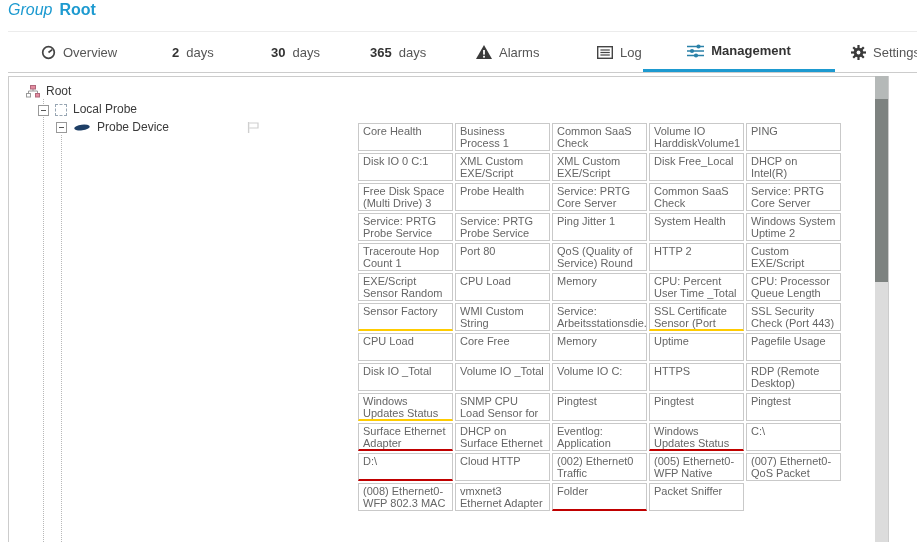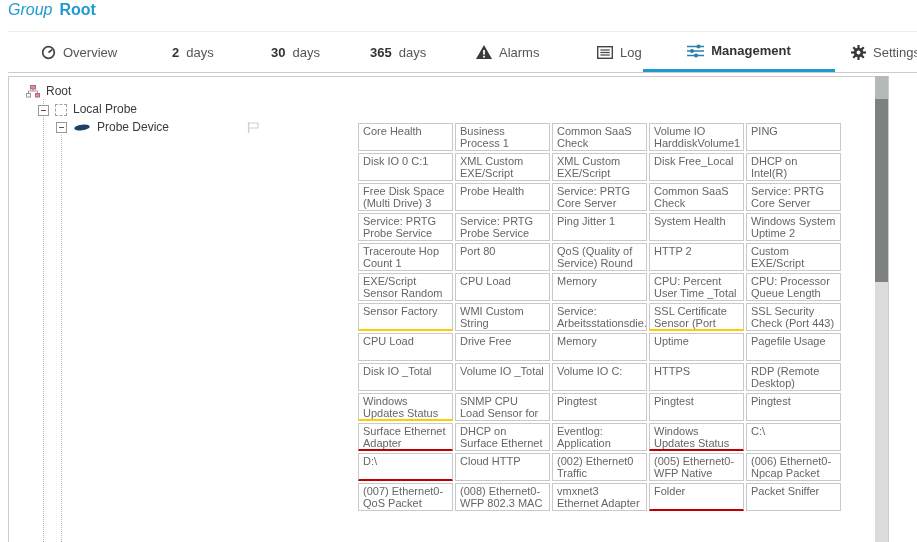--- a/index.html
+++ b/index.html
@@ -207,21 +207,21 @@
       <div class="sensor-box"><span>CPU Load</span></div>
       <div class="sensor-box"><span>Memory</span></div>
       <div class="sensor-box"><span>CPU: Percent User Time _Total</span></div>
       <div class="sensor-box"><span>CPU: Processor Queue Length</span></div>
       <div class="sensor-box warning"><span>Sensor Factory</span></div>
       <div class="sensor-box"><span>WMI Custom String</span></div>
       <div class="sensor-box"><span>Service: Arbeitsstationsdie...</span></div>
       <div class="sensor-box warning"><span>SSL Certificate Sensor (Port 443)</span></div>
       <div class="sensor-box"><span>SSL Security Check (Port 443)</span></div>
       <div class="sensor-box"><span>CPU Load</span></div>
-      <div class="sensor-box"><span>Drive Free</span></div>
+      <div class="sensor-box"><span>Core Free</span></div>
       <div class="sensor-box"><span>Memory</span></div>
       <div class="sensor-box"><span>Uptime</span></div>
       <div class="sensor-box"><span>Pagefile Usage</span></div>
       <div class="sensor-box"><span>Disk IO _Total</span></div>
       <div class="sensor-box"><span>Volume IO _Total</span></div>
       <div class="sensor-box"><span>Volume IO C:</span></div>
       <div class="sensor-box"><span>HTTPS</span></div>
       <div class="sensor-box"><span>RDP (Remote Desktop)</span></div>
       <div class="sensor-box warning"><span>Windows Updates Status</span></div>
       <div class="sensor-box"><span>SNMP CPU Load Sensor for Asako</span></div>
@@ -230,21 +230,20 @@
       <div class="sensor-box"><span>Pingtest</span></div>
       <div class="sensor-box error"><span>Surface Ethernet Adapter</span></div>
       <div class="sensor-box"><span>DHCP on Surface Ethernet Adapter</span></div>
       <div class="sensor-box"><span>Eventlog: Application</span></div>
       <div class="sensor-box error"><span>Windows Updates Status</span></div>
       <div class="sensor-box"><span>C:\</span></div>
       <div class="sensor-box error"><span>D:\</span></div>
       <div class="sensor-box"><span>Cloud HTTP</span></div>
       <div class="sensor-box"><span>(002) Ethernet0 Traffic</span></div>
       <div class="sensor-box"><span>(005) Ethernet0-WFP Native MAC</span></div>
-      <div class="sensor-box"><span>(006) Ethernet0-Npcap Packet</span></div>
       <div class="sensor-box"><span>(007) Ethernet0-QoS Packet</span></div>
       <div class="sensor-box"><span>(008) Ethernet0-WFP 802.3 MAC</span></div>
       <div class="sensor-box"><span>vmxnet3 Ethernet Adapter</span></div>
       <div class="sensor-box error"><span>Folder</span></div>
       <div class="sensor-box"><span>Packet Sniffer</span></div>
     </div>
 </div>
 
 <div class="scrollbar">
   <div class="sb-btn"></div>

